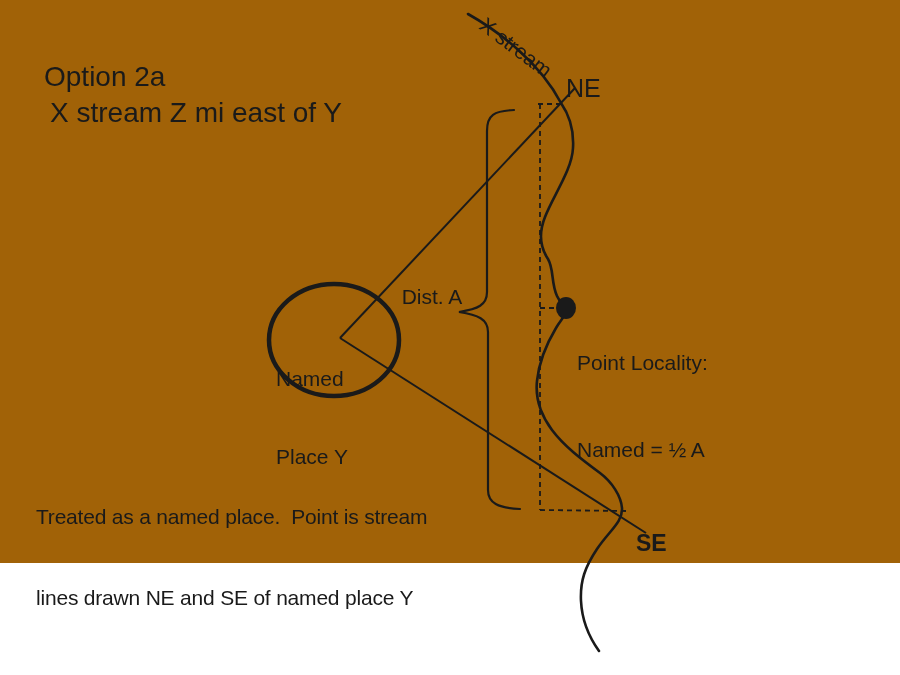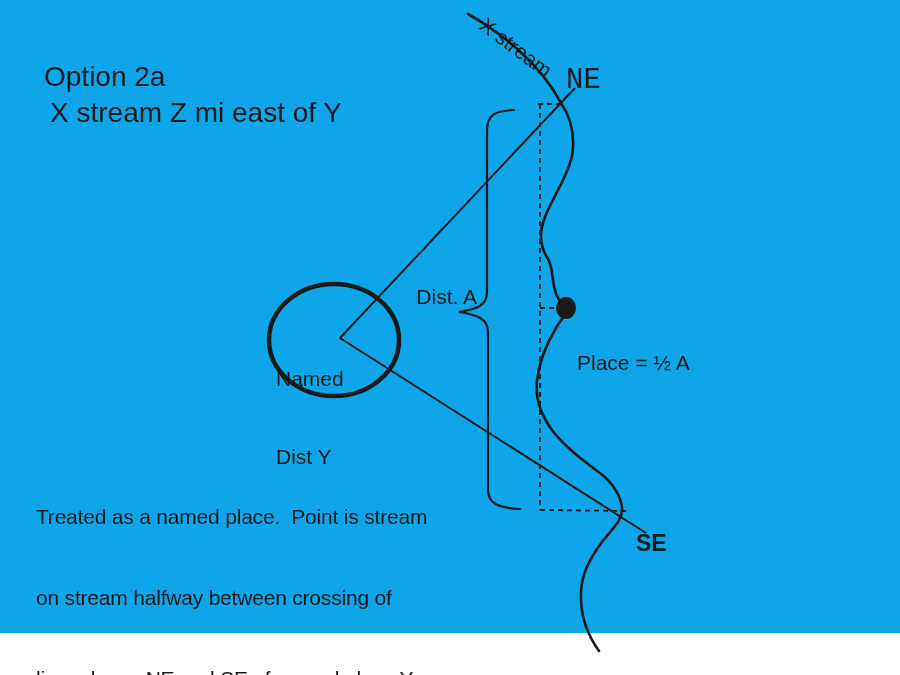--- a/index.html
+++ b/index.html
@@ -8,22 +8,22 @@
     width: 900px;
     height: 675px;
     background: #ffffff;
     font-family: "Liberation Sans", sans-serif;
     color: #1a1a1a;
     overflow: hidden;
   }
   .slide {
     position: relative;
     width: 900px;
-    height: 633px;
-    background: #0ea5e9;
+    height: 563px;
+    background: #a16207;
   }
   .diagram-svg {
     position: absolute;
     left: 0;
     top: 0;
   }
   .txt {
     position: absolute;
     white-space: pre;
     line-height: 1.2;
@@ -40,35 +40,34 @@
   }
   .stream-label {
     left: 490px;
     top: 12px;
     font-size: 21px;
     transform: rotate(37deg);
     transform-origin: 0 0;
   }
   .ne-label {
     left: 566px;
-    top: 64px;
-    font-size: 29px;
-    font-family: Liberation Mono, monospace;
+    top: 73px;
+    font-size: 25px;
   }
   .se-label {
     left: 636px;
     top: 530px;
     font-size: 23px;
     font-weight: bold;
   }
   .dist-label {
-    left: 405px;
+    left: 396px;
     top: 284px;
     width: 72px;
-    text-align: right;
+    text-align: center;
     font-size: 21px;
   }
   .place-label {
     left: 276px;
     top: 314px;
     font-size: 21px;
     line-height: 26px;
   }
   .point-label {
     left: 577px;
@@ -135,29 +134,29 @@
   <div class="txt stream-label">X stream</div>
 
   <div class="txt ne-label">NE</div>
 
   <div class="txt se-label">SE</div>
 
   <div class="txt dist-label">Dist. A</div>
 
   <div class="txt place-label">
     <div>Named</div>
-    <div>Dist Y</div>
+    <div>Place Y</div>
   </div>
 
   <div class="txt point-label">
-    <div>Place = ½ A</div>
+    <div>Point Locality:</div>
+    <div>Named = ½ A</div>
   </div>
 
   <div class="txt caption">
     <div>Treated as a named place.  Point is stream</div>
-    <div>on stream halfway between crossing of</div>
     <div>lines drawn NE and SE of named place Y</div>
     
     
     
   </div>
 
 </div>
 
 </body></html>

